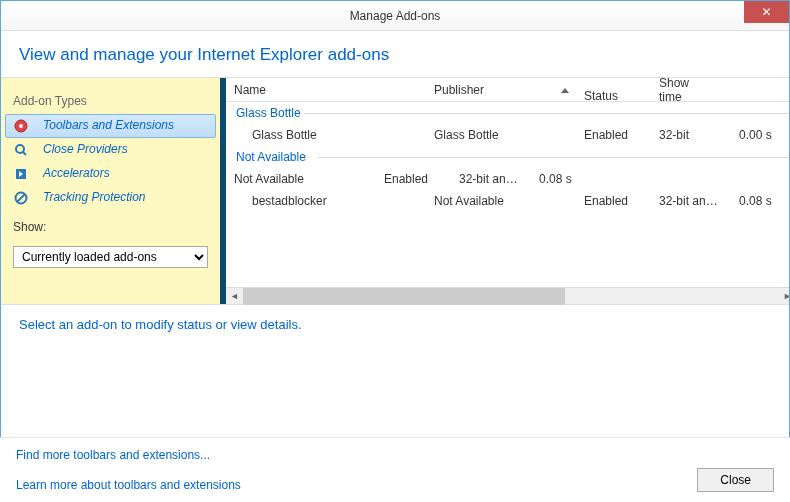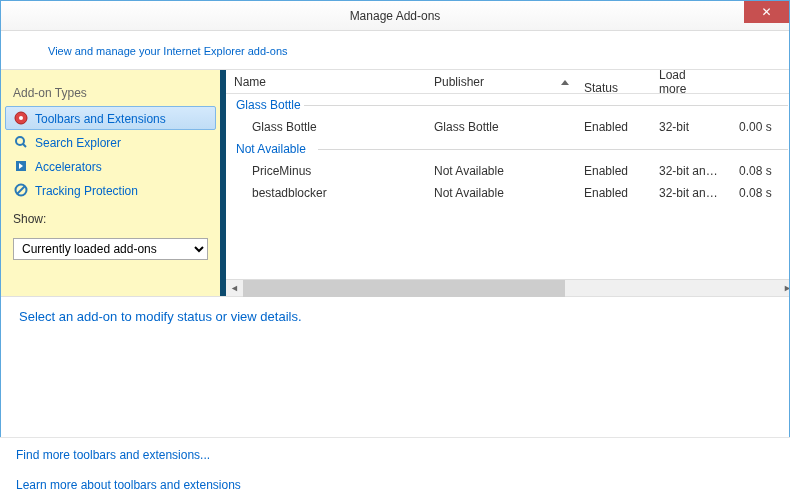--- a/index.html
+++ b/index.html
@@ -2,27 +2,27 @@
 <html><head>
   <meta charset="utf-8">
   <style>
     * { box-sizing: border-box; margin: 0; padding: 0; }
     body { font-family: "Segoe UI", Tahoma, sans-serif; font-size: 12px; background: #fff; width: 790px; height: 502px; overflow: hidden; border: 1px solid #5ca8de; }
     
     .titlebar { height: 30px; background: linear-gradient(#fff, #f5f5f5); border-bottom: 1px solid #ddd; position: relative; display: flex; align-items: center; justify-content: center; }
     .titlebar-title { font-size: 12px; color: #333; }
     .close-btn { position: absolute; right: 0; top: 0; width: 45px; height: 22px; background: #c75050; color: #fff; display: flex; align-items: center; justify-content: center; font-size: 12px; cursor: pointer; }
     
-    .header { padding: 14px 18px 12px; color: #0066cc; font-size: 11px; margin-left: 29px; }
+    .header { padding: 14px 18px 12px; color: #0066cc; font-size: 17px; }
     
     .content { display: flex; height: 228px; border-top: 1px solid #e0e0e0; border-bottom: 1px solid #e0e0e0; background: #f8f8f8; }
     
     .sidebar { width: 225px; padding: 12px 0; background: #fef9c3; border-right: 6px solid #0c4a6e; }
     .sidebar-heading { padding: 4px 12px 6px; color: #666; font-size: 12px; }
-    .sidebar-item { padding: 4px 12px; display: flex; align-items: flex-end; gap: 6px; cursor: pointer; color: #0066cc; }
+    .sidebar-item { padding: 4px 12px; display: flex; align-items: flex-start; gap: 14px; cursor: pointer; color: #0066cc; font-style: italic; }
     .sidebar-item.selected { background: linear-gradient(#d4e9fc, #c0ddf6); border: 1px solid #7fb8e8; border-radius: 2px; margin: 0 4px; padding: 3px 7px; }
     .sidebar-item .icon { width: 16px; height: 16px; display: inline-flex; align-items: center; justify-content: center; flex-shrink: 0; }
     
     .show-section { padding: 10px 12px 0; }
     .show-label { color: #333; margin-bottom: 12px; }
     .show-select { width: 195px; height: 22px; font-size: 12px; border: 1px solid #aaa; background: #fff; padding: 0 4px; }
     
     .main { flex: 1; background: #fff; display: flex; flex-direction: column; }
     .table-header { display: flex; border-bottom: 1px solid #e0e0e0; background: #fff; height: 24px; align-items: center; }
     .th { padding: 4px 8px; color: #333; font-size: 12px; position: relative; border-right: 1px solid transparent; }
@@ -88,21 +88,21 @@
       <span>Toolbars and Extensions</span>
     </div>
 
     <div class="sidebar-item">
       <span class="icon icon-search">
         <svg width="14" height="14" viewBox="0 0 14 14">
             <circle cx="6" cy="6" r="4" fill="none" stroke="#2a7ab8" stroke-width="2"></circle>
             <line x1="9" y1="9" x2="12" y2="12" stroke="#2a7ab8" stroke-width="2"></line>
           </svg>
       </span>
-      <span>Search Explorer</span>
+      <span>Close Providers</span>
     </div>
 
     <div class="sidebar-item">
       <span class="icon icon-accel">
         <svg width="14" height="14" viewBox="0 0 14 14">
             <rect x="2" y="2" width="10" height="10" fill="#2a7ab8"></rect>
             <path d="M5 4 L9 7 L5 10 Z" fill="#fff"></path>
           </svg>
       </span>
       <span>Accelerators</span>
@@ -124,36 +124,35 @@
         <option>Currently loaded add-ons</option>
       </select>
     </div>
   </div>
 
   <div class="main">
     <div class="table-header">
       <div class="th th-name">Name</div>
       <div class="th th-publisher sortable">Publisher</div>
       <div class="th th-status">Status</div>
-      <div class="th th-load">Load more</div>
+      <div class="th th-load">Show time</div>
     </div>
 
     <div class="table-body">
       <div class="group-header">Glass Bottle</div>
       <div class="row">
         <div class="cell cell-name">Glass Bottle</div>
         <div class="cell cell-publisher">Glass Bottle</div>
         <div class="cell cell-status">Enabled</div>
         <div class="cell cell-arch">32-bit</div>
         <div class="cell cell-load">0.00 s</div>
       </div>
 
       <div class="group-header wide">Not Available</div>
       <div class="row">
-        <div class="cell cell-name">PriceMinus</div>
         <div class="cell cell-publisher">Not Available</div>
         <div class="cell cell-status">Enabled</div>
         <div class="cell cell-arch">32-bit and ...</div>
         <div class="cell cell-load">0.08 s</div>
       </div>
       <div class="row">
         <div class="cell cell-name">bestadblocker</div>
         <div class="cell cell-publisher">Not Available</div>
         <div class="cell cell-status">Enabled</div>
         <div class="cell cell-arch">32-bit and ...</div>
@@ -171,13 +170,14 @@
   </div>
 </div>
 
 <div class="detail">Select an add-on to modify status or view details.</div>
 
 <div class="footer">
   <div class="footer-links">
     <span class="footer-link">Find more toolbars and extensions...</span>
     <span class="footer-link">Learn more about toolbars and extensions</span>
   </div>
+  <button class="close-button">Close</button>
 </div>
 
 </body></html>

